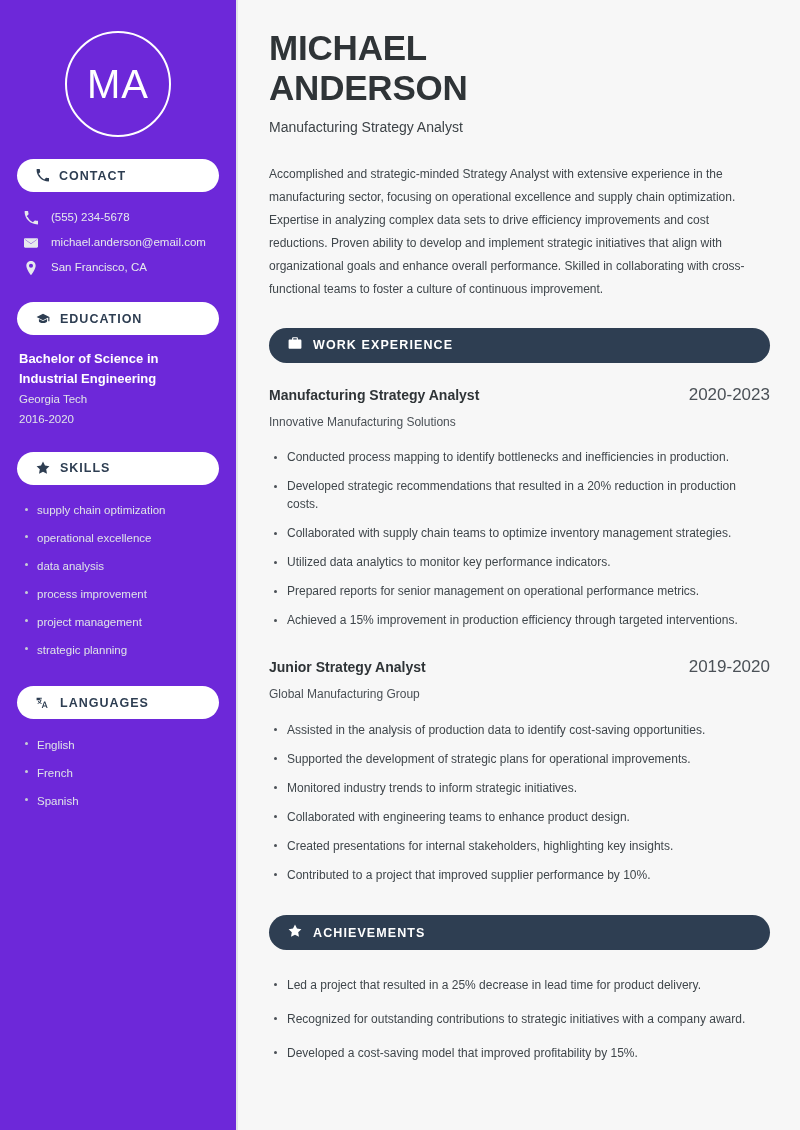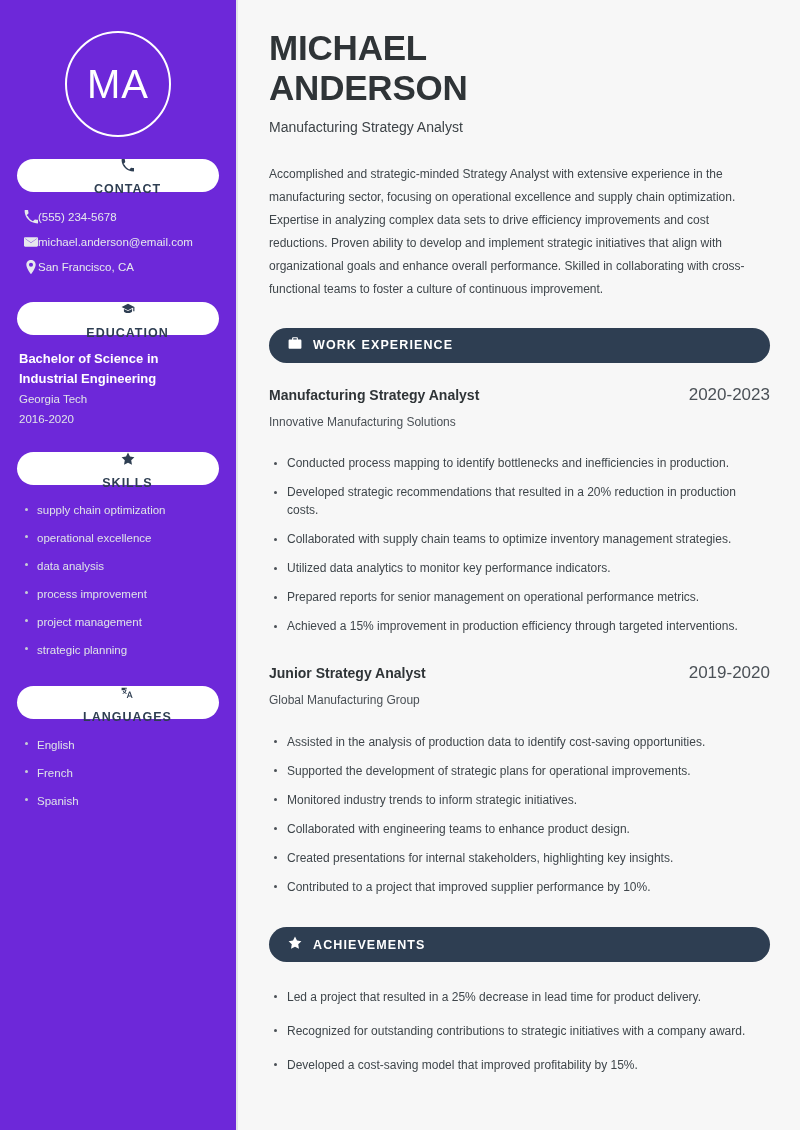--- a/index.html
+++ b/index.html
@@ -57,33 +57,34 @@
   
   .pill {
     margin-top: 22px;
     height: 33px;
     background: #ffffff;
     border-radius: 17px;
     display: flex;
     align-items: center;
     padding-left: 19px;
     gap: 10px;
-    flex-direction: column;
   }
   .pill-label {
     color: #2e3e52;
     font-size: 12.5px;
     font-weight: bold;
     letter-spacing: 1.0px;
   }
   .pill svg { display: block; }
 
   .contact-list { margin-top: 13px; }
   .contact-row {
     display: flex;
+    align-items: center;
+    gap: 13px;
     padding: 5px 0 5px 7px;
     min-height: 25px;
   }
   .contact-text {
     color: #e6e9ed;
     font-size: 11.5px;
     line-height: 1.3;
   }
   .contact-row svg { display: block; flex: none; }
 
@@ -177,21 +178,21 @@
     white-space: nowrap;
     padding-left: 12px;
   }
   .job-company {
     color: #4a5056;
     font-size: 12px;
     margin-top: 9px;
     line-height: 1.35;
   }
 
-  .bullets { list-style: none; margin-top: 19px; }
+  .bullets { list-style: none; margin-top: 13px; }
   .bullets li {
     color: #3f464b;
     font-size: 12px;
     line-height: 1.5;
     padding: 5.5px 0 5.5px 18px;
     position: relative;
   }
   .bullets li::before {
     content: "";
     position: absolute;

